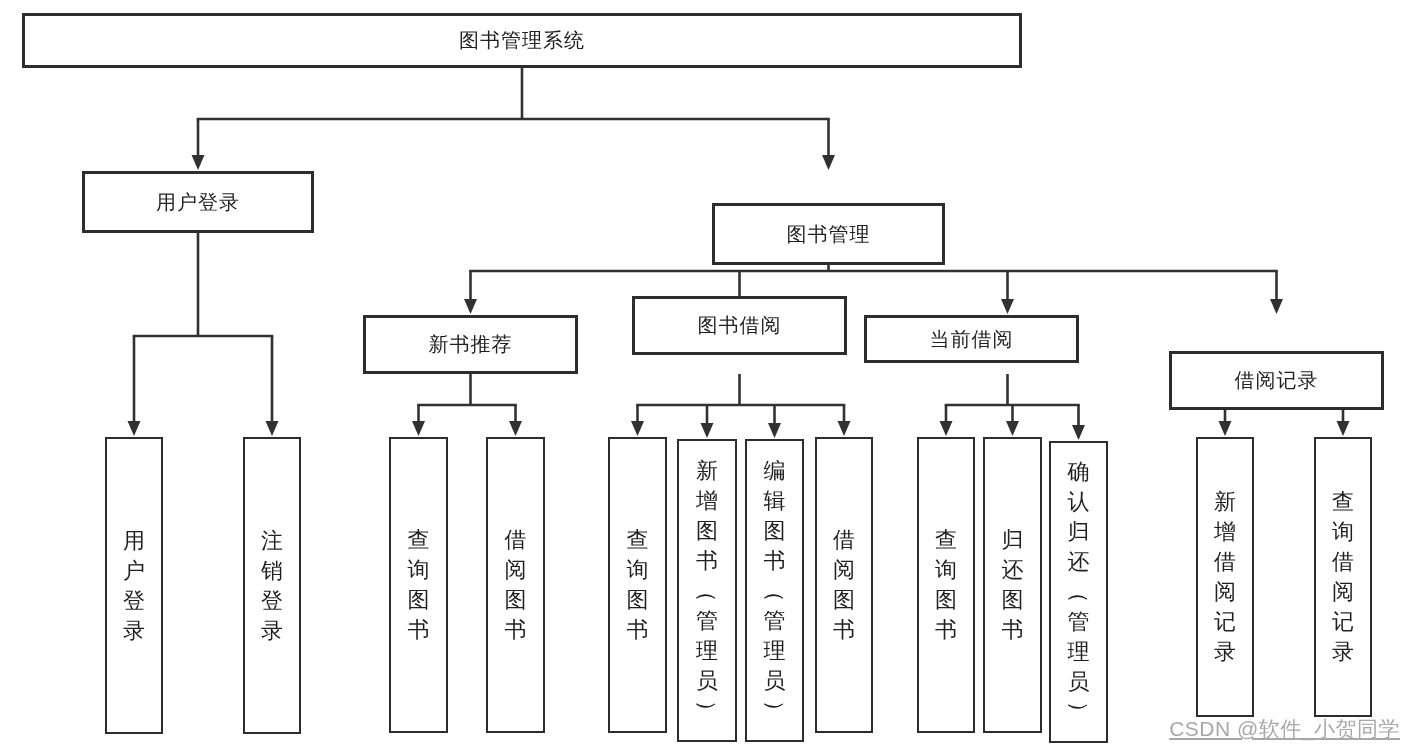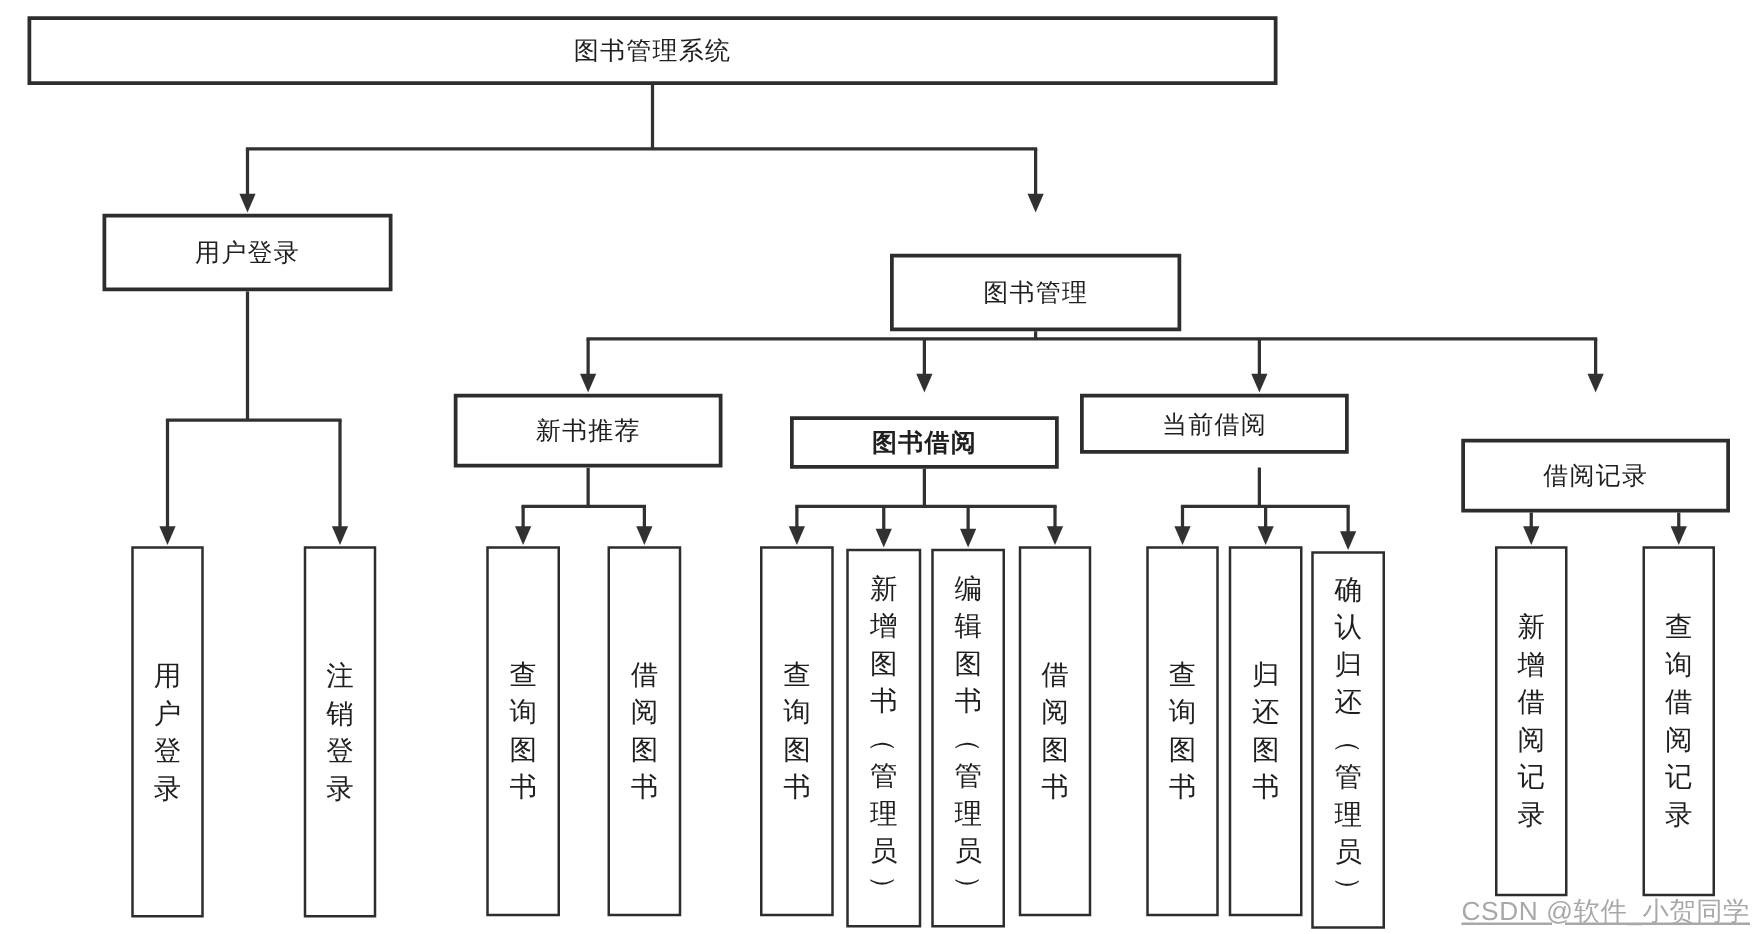--- a/index.html
+++ b/index.html
@@ -152,21 +152,21 @@
       <div class="node-label">
         <div class="vchar">注</div>
         <div class="vchar">销</div>
         <div class="vchar">登</div>
         <div class="vchar">录</div>
       </div>
     </div>
     <div class="node horiz" style="left: 363px; top: 315px; width: 215px; height: 59px;">
       <div class="node-label">新书推荐</div>
     </div>
-    <div class="node horiz" style="left: 632px; top: 333px; width: 215px; height: 42px; font-weight: bold;">
+    <div class="node horiz" style="left: 632px; top: 296px; width: 215px; height: 59px;">
       <div class="node-label">图书借阅</div>
     </div>
     <div class="node horiz" style="left: 864px; top: 315px; width: 215px; height: 48px;">
       <div class="node-label">当前借阅</div>
     </div>
     <div class="node horiz" style="left: 1169px; top: 315px; width: 215px; height: 59px; margin-top: 36px;">
       <div class="node-label">借阅记录</div>
     </div>
     <div class="node vert" style="left: 389px; top: 437px; width: 59px; height: 296px;">
       <div class="node-label">

